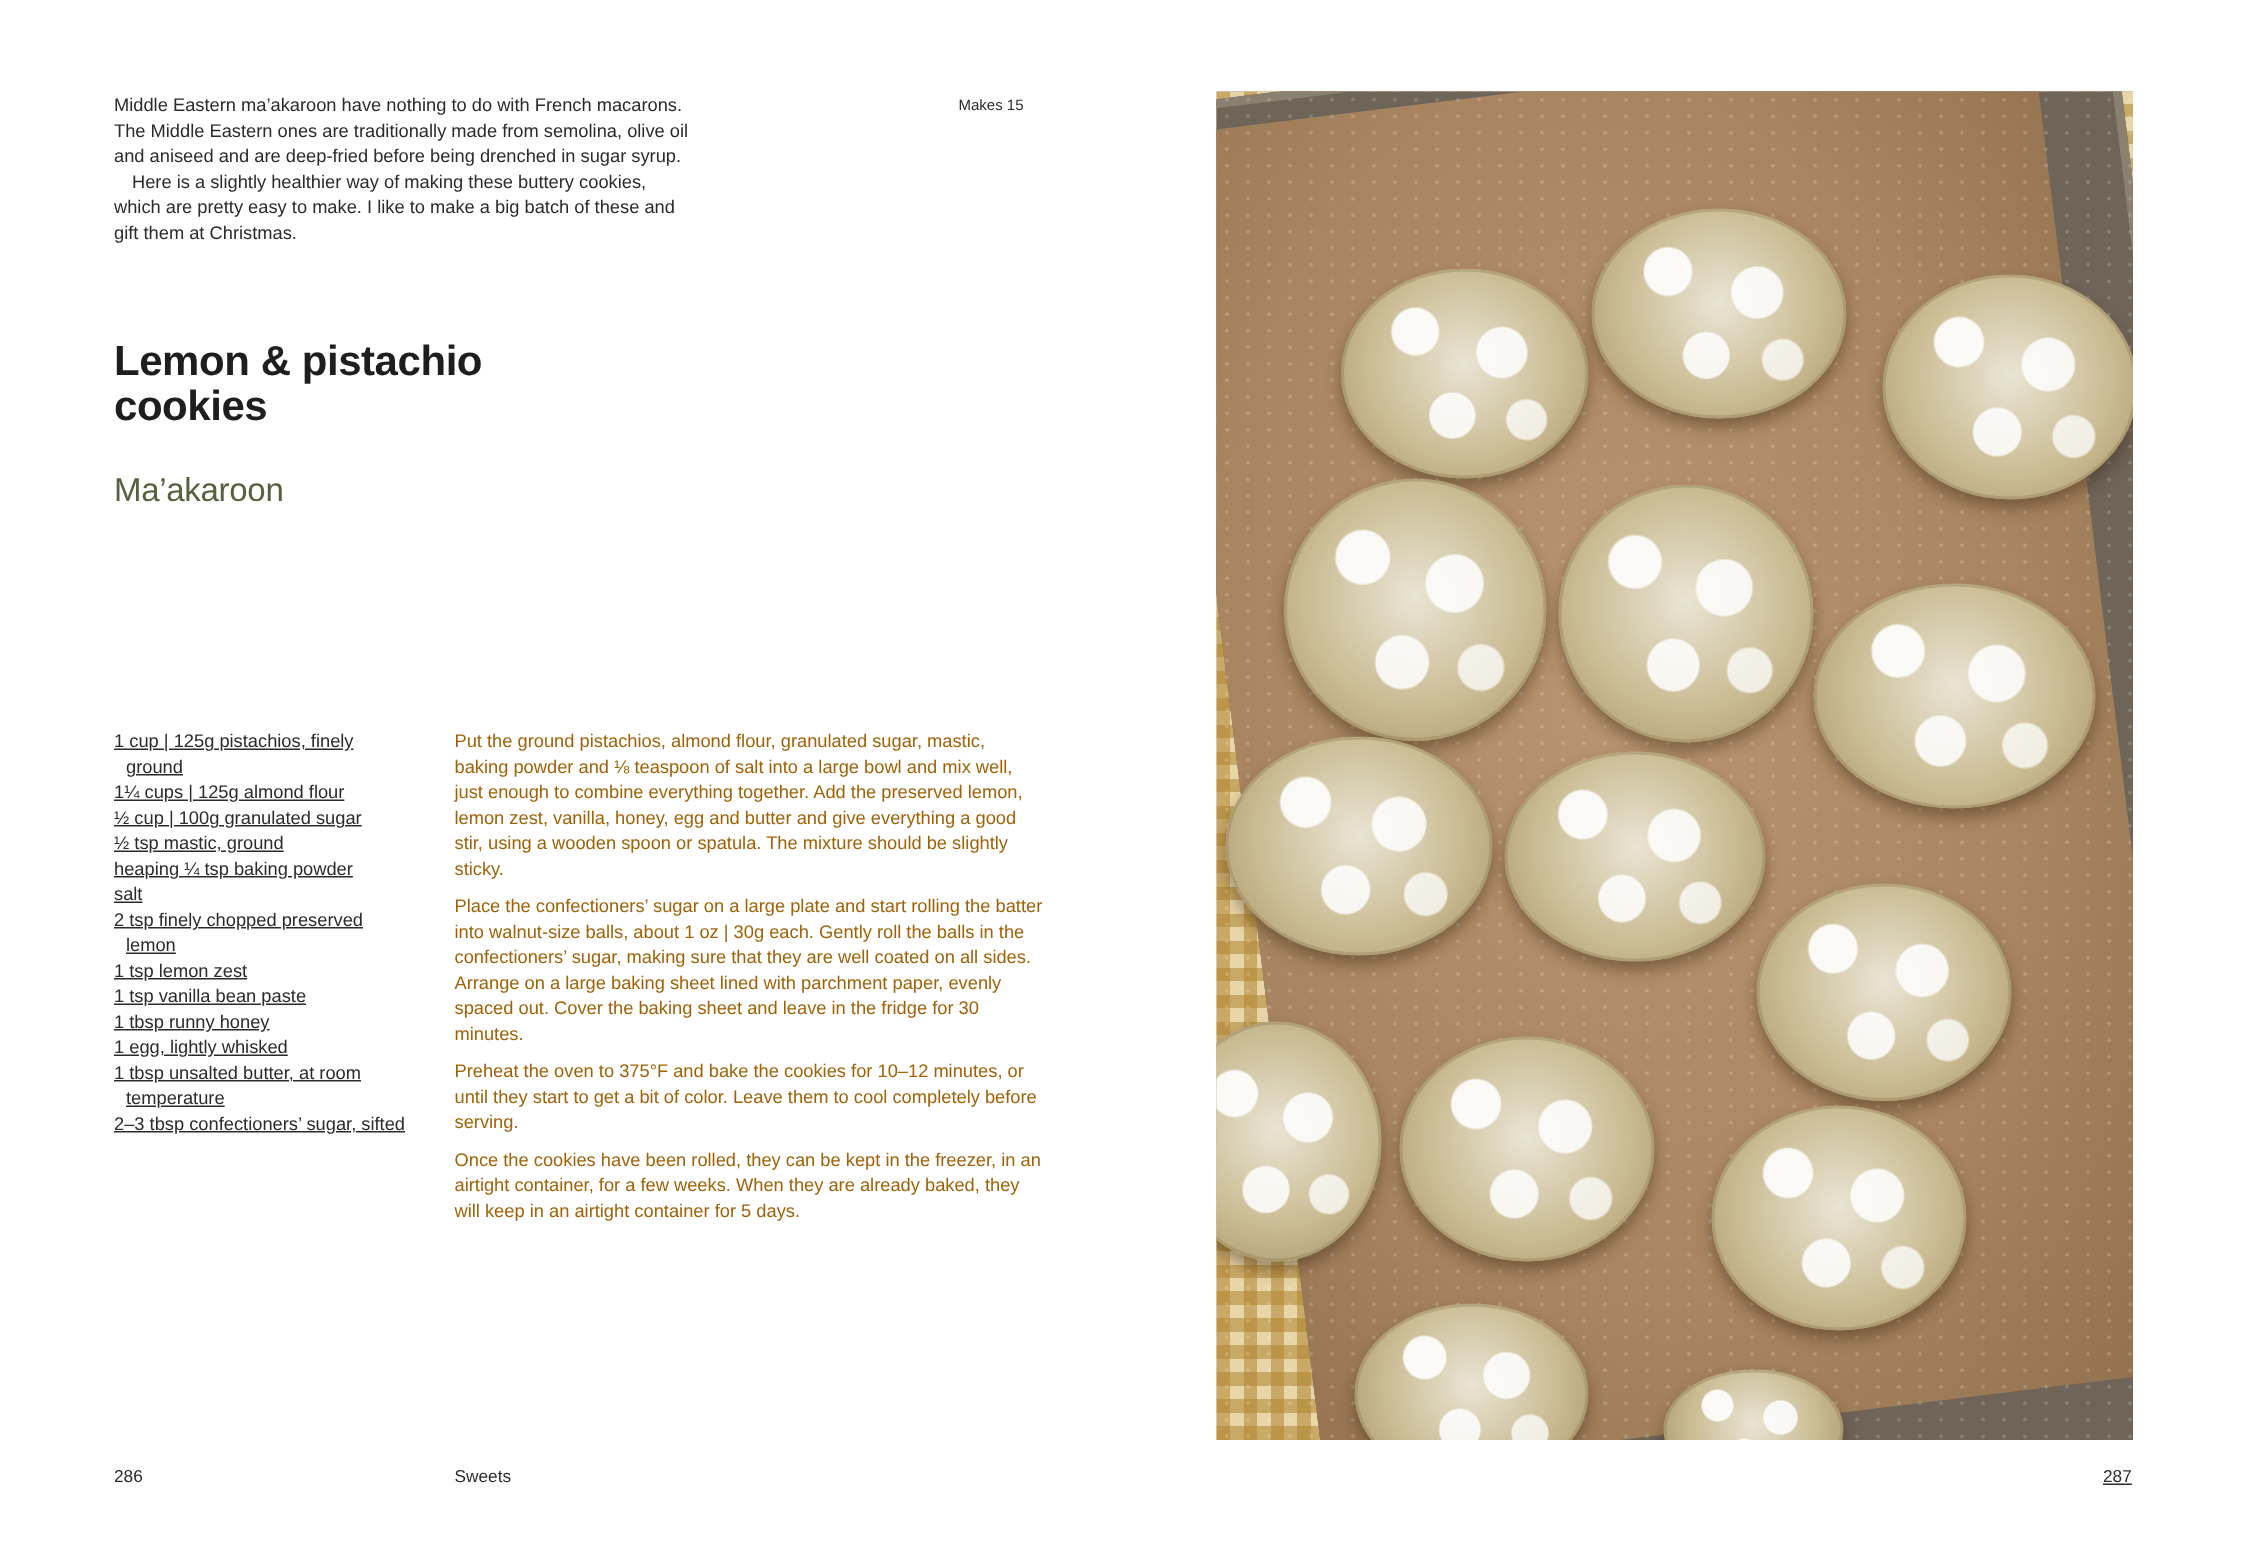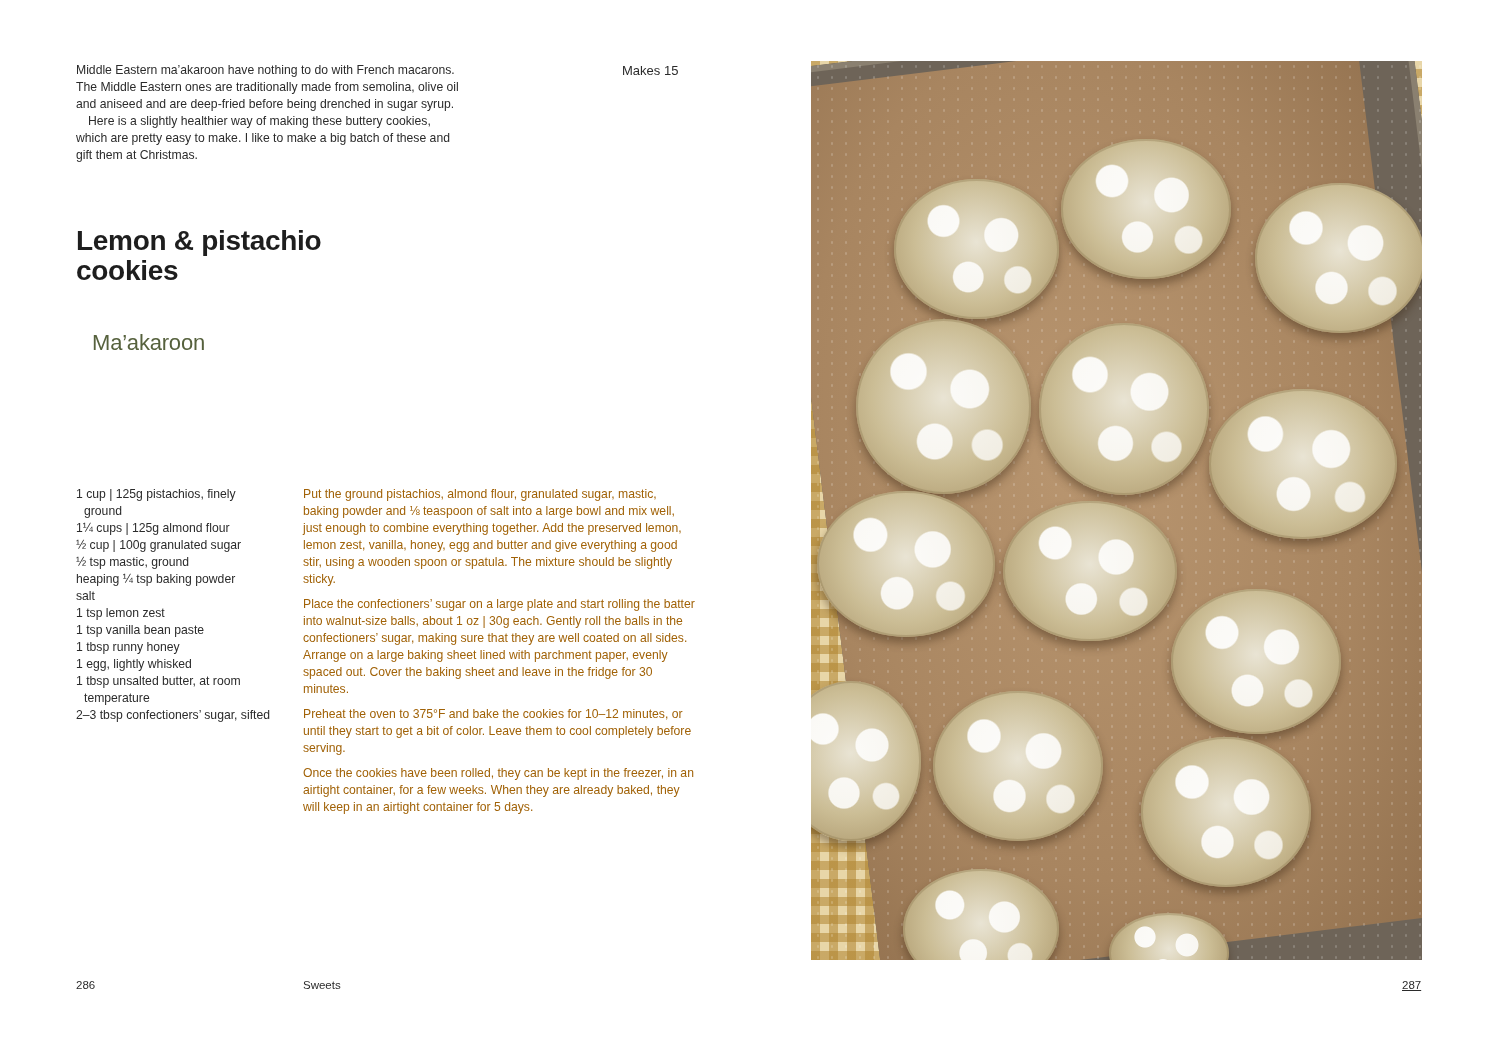--- a/index.html
+++ b/index.html
@@ -39,23 +39,23 @@
       color: #2b2b2b;
     }
     .intro p {
       margin: 0;
     }
     .intro p.indent {
       text-indent: 12px;
     }
     .makes {
       position: absolute;
-      left: 622px;
+      left: 639px;
       top: 62px;
-      font-size: 13px;
+      font-size: 10px;
       line-height: 17px;
       color: #2b2b2b;
     }
     .title {
       position: absolute;
       left: 76px;
       top: 226px;
       font-size: 28px;
       line-height: 30px;
       font-weight: bold;
@@ -64,38 +64,39 @@
       letter-spacing: -0.3px;
     }
     .subtitle {
       position: absolute;
       left: 76px;
       top: 313px;
       font-size: 22px;
       line-height: 28px;
       font-weight: normal;
       color: #56613d;
-      margin: 16px;
+      margin: 0;
       letter-spacing: -0.2px;
     }
     .ingredients {
       position: absolute;
       left: 76px;
       top: 486px;
       width: 195px;
       list-style: none;
       margin: 0;
       padding: 0;
       font-size: 12.2px;
       line-height: 17px;
       color: #2b2b2b;
     }
     .ingredients li {
       padding-left: 8px;
       text-indent: -8px;
+      text-decoration: underline;
     }
     .method {
       position: absolute;
       left: 303px;
       top: 486px;
       width: 392px;
       font-size: 12.2px;
       line-height: 17px;
       color: #a16207;
     }
@@ -192,20 +193,21 @@
 
     <h2 class="subtitle">Ma’akaroon</h2>
 
     <ul class="ingredients">
       <li>1 cup | 125g pistachios, finely ground</li>
       <li>1¼ cups | 125g almond flour</li>
       <li>½ cup | 100g granulated sugar</li>
       <li>½ tsp mastic, ground</li>
       <li>heaping ¼ tsp baking powder</li>
       <li>salt</li>
+      <li>2 tsp finely chopped preserved lemon</li>
       <li>1 tsp lemon zest</li>
       <li>1 tsp vanilla bean paste</li>
       <li>1 tbsp runny honey</li>
       <li>1 egg, lightly whisked</li>
       <li>1 tbsp unsalted butter, at room temperature</li>
       <li>2–3 tbsp confectioners’ sugar, sifted</li>
     </ul>
 
     <div class="method">
       <p>Put the ground pistachios, almond flour, granulated sugar, mastic, baking powder and ⅛ teaspoon of salt into a large bowl and mix well, just enough to combine everything together. Add the preserved lemon, lemon zest, vanilla, honey, egg and butter and give everything a good stir, using a wooden spoon or spatula. The mixture should be slightly sticky.</p>

